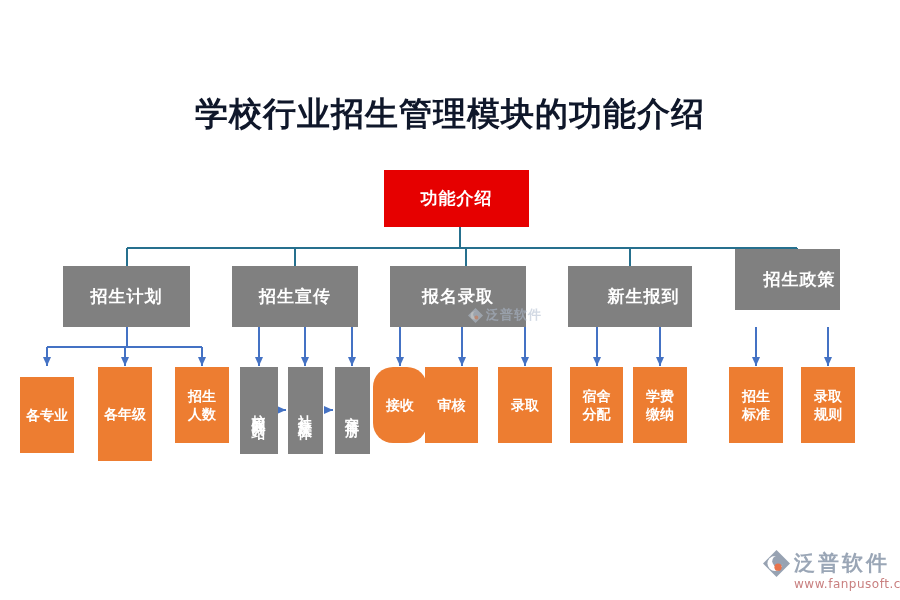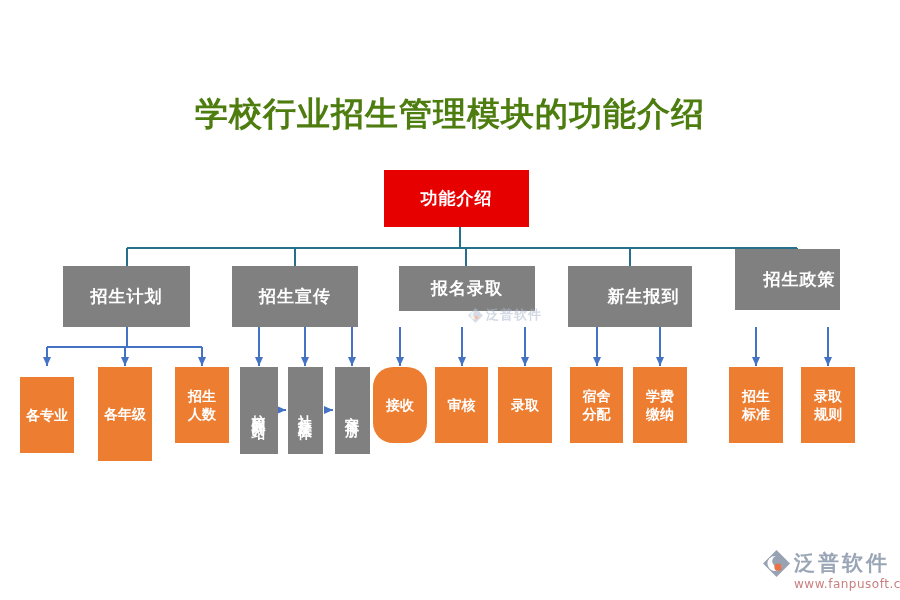--- a/index.html
+++ b/index.html
@@ -2,21 +2,21 @@
 <html><head>
 <meta charset="utf-8">
 <style>
   html,body{margin:0;padding:0;background:#fff;}
   .stage{
     position:relative;width:900px;height:600px;background:#ffffff;
     font-family:"DejaVu Sans","Liberation Sans",sans-serif;overflow:hidden;
   }
   .title{
     position:absolute;left:0;top:92px;width:900px;text-align:center;
-    color:#4d7c0f;font-size:33px;font-weight:700;letter-spacing:1px;
+    color:#0f172a;font-size:33px;font-weight:700;letter-spacing:1px;
   }
   .connectors{position:absolute;left:0;top:0;}
   .node{
     position:absolute;display:flex;align-items:center;justify-content:center;
     color:#ffffff;font-weight:700;text-align:center;white-space:pre-line;
     box-sizing:border-box;
   }
   .root{background:#E60000;font-size:17px;letter-spacing:1px;}
   .lvl1{background:#808080;font-size:17px;letter-spacing:1px;}
   .leaf{background:#ED7D31;font-size:14px;line-height:1.3;}
@@ -68,41 +68,41 @@
     <path d="M660 327 V366" stroke="#4472C4" stroke-width="2" fill="none" marker-end="url(#ah)"></path>
 
     <path d="M756 327 V366" stroke="#4472C4" stroke-width="2" fill="none" marker-end="url(#ah)"></path>
     <path d="M828 327 V366" stroke="#4472C4" stroke-width="2" fill="none" marker-end="url(#ah)"></path>
   </svg>
 
   <div class="node root" style="left:384px;top:170px;width:145px;height:57px;">功能介绍</div>
 
   <div class="node lvl1" style="left:232px;top:266px;width:126px;height:61px;">招生宣传</div>
   <div class="node lvl1" style="left:63px;top:266px;width:127px;height:61px;">招生计划</div>
-  <div class="node lvl1" style="left:399px;top:266px;width:136px;height:45px;">报名录取</div>
+  <div class="node lvl1" style="left:390px;top:266px;width:136px;height:61px;">报名录取</div>
   <div class="node lvl1" style="left:568px;top:266px;width:124px;height:61px;padding-left:27px;">新生报到</div>
   <div class="node lvl1" style="left:735px;top:249px;width:105px;height:61px;padding-left:24px;">招生政策</div>
 
   <div class="node leaf" style="left:20px;top:377px;width:54px;height:76px;">各专业</div>
   <div class="node leaf" style="left:98px;top:367px;width:54px;height:94px;">各年级</div>
   <div class="node leaf" style="left:175px;top:367px;width:54px;height:76px;">招生
 人数</div>
 
   <div class="node vleaf" style="left:240px;top:367px;width:38px;height:87px;">
     <span class="vtext">校园网站</span>
   </div>
   <div class="node vleaf" style="left:288px;top:367px;width:35px;height:87px;">
     <span class="vtext">社交媒体</span>
   </div>
   <div class="node vleaf" style="left:335px;top:367px;width:35px;height:87px;">
     <span class="vtext">宣传册</span>
   </div>
 
   <div class="node leaf" style="left:373px;top:367px;width:54px;height:76px;border-radius:20px;">接收</div>
-  <div class="node leaf" style="left:435px;top:367px;width:53px;height:76px;text-align:center;">审核</div>
+  <div class="node leaf" style="left:425px;top:367px;width:53px;height:76px;text-align:center;">审核</div>
   <div class="node leaf" style="left:498px;top:367px;width:54px;height:76px;">录取</div>
 
   <div class="node leaf" style="left:570px;top:367px;width:53px;height:76px;">宿舍
 分配</div>
   <div class="node leaf" style="left:633px;top:367px;width:54px;height:76px;">学费
 缴纳</div>
 
   <div class="node leaf" style="left:729px;top:367px;width:54px;height:76px;">招生
 标准</div>
   <div class="node leaf" style="left:801px;top:367px;width:54px;height:76px;">录取

